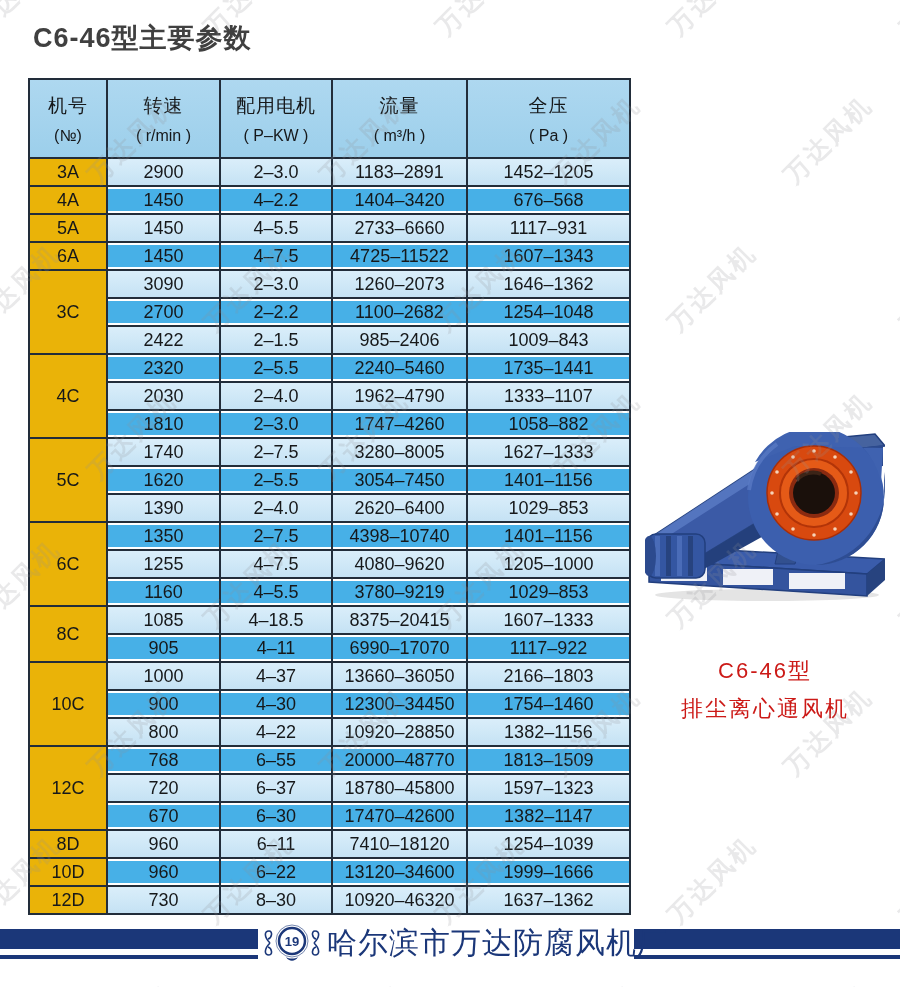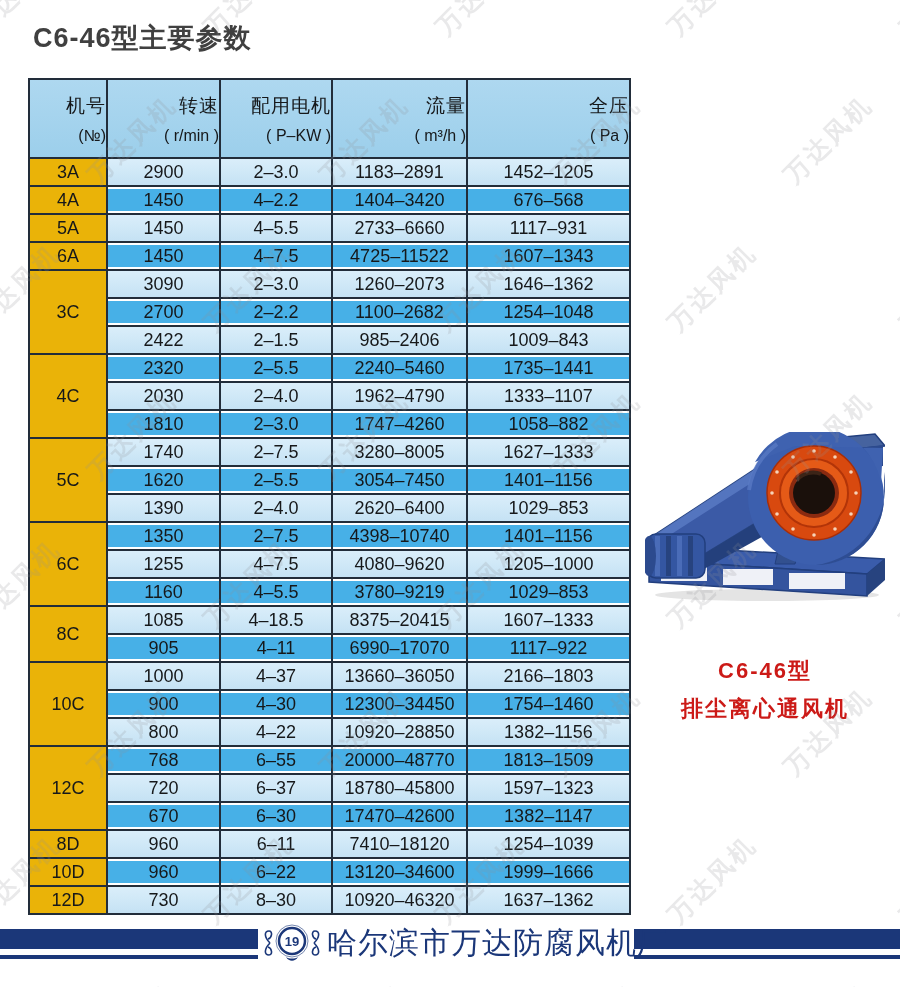--- a/index.html
+++ b/index.html
@@ -50,41 +50,40 @@
     border:2px solid #222d3a;
     text-align:center;
     vertical-align:middle;
     color:#16181a;
     overflow:hidden;
   }
   table.params thead th {
     height:79px;
     background:linear-gradient(180deg,#aed8f0,#9ccfeb);
     font-weight:normal;
-    text-align:right;
   }
   .hname { font-size:19px; letter-spacing:1px; margin-bottom:8px; }
   .hunit { font-size:16px; }
   table.params td { height:28px; font-size:18px; padding:0; }
   td.model-cell {
     background:#eab308;
     font-size:18px;
   }
   td.cell.light { background:linear-gradient(180deg,#daeefa,#c5e2f4); }
   td.cell.dark {
     background:#47b0e7;
     box-shadow:inset 0 2px 0 #ffffff, inset 0 -2px 0 #ffffff;
   }
 
   
   .product-photo { position:absolute; left:645px; top:432px; z-index:2; }
   .product-labels {
     position:absolute; left:645px; top:652px; width:240px;
     z-index:2; text-align:center;
-    color:#cc1a17; font-weight:bold; font-size:22px;
+    color:#cc1a17; font-weight:normal; font-size:22px;
     line-height:38px; letter-spacing:2px;
   }
 
   
   .footer-bar  { position:absolute; height:20px; background:#1b3779; top:929px; z-index:2; }
   .footer-line { position:absolute; height:4px;  background:#1b3779; top:955px; z-index:2; }
   .bar-left  { left:0;  width:258px; }
   .bar-right { left:634px; width:266px; }
   .page-badge { position:absolute; left:260px; top:918px; z-index:2; }
   .company-name {

